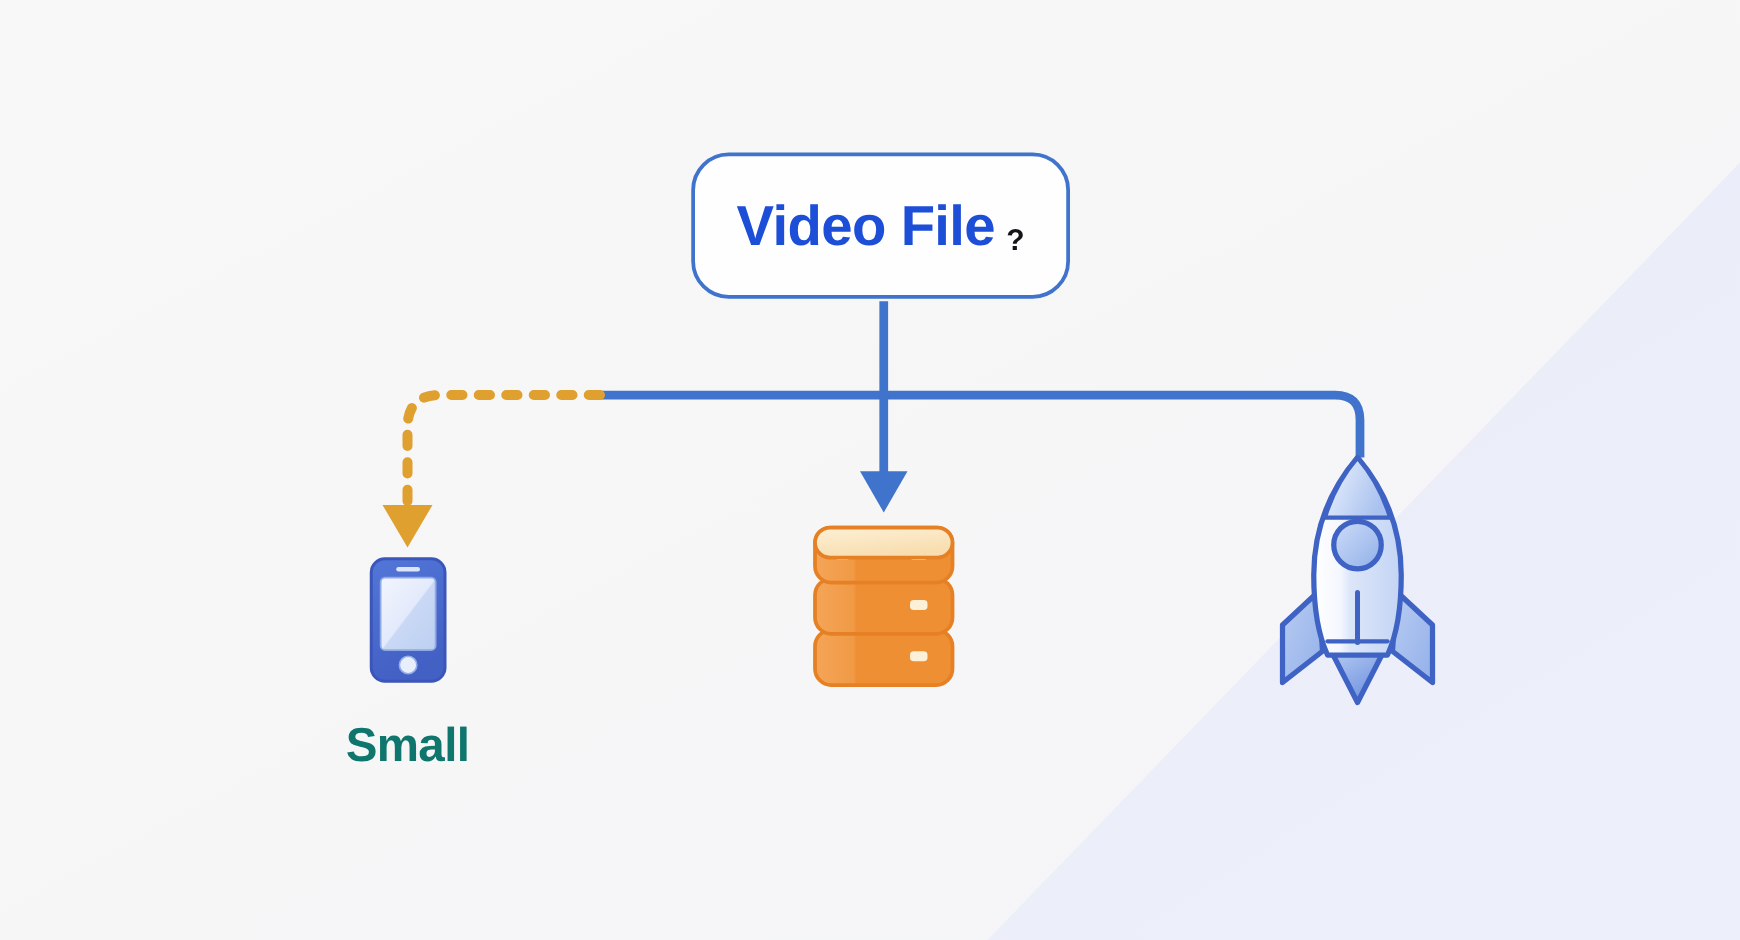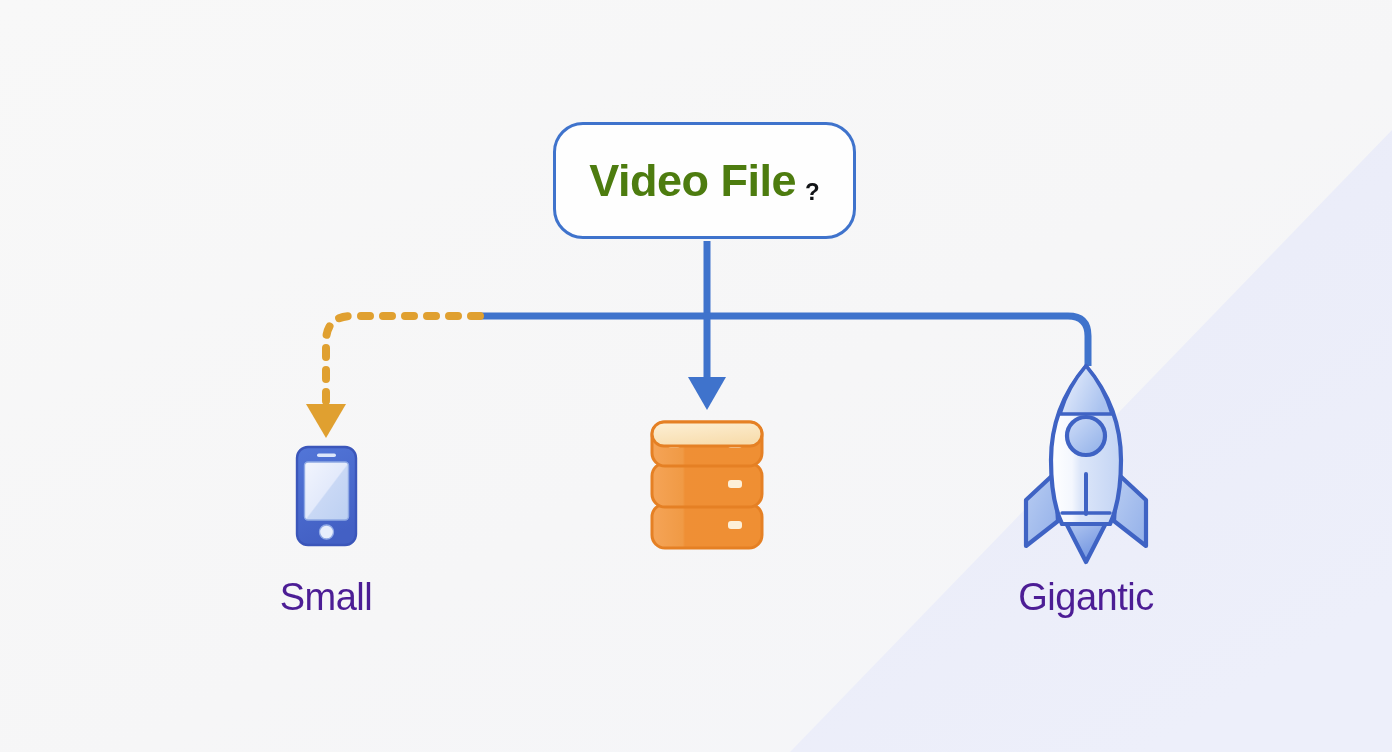--- a/index.html
+++ b/index.html
@@ -29,24 +29,24 @@
   #diagram-svg {
     position: absolute;
     inset: 0;
     width: 1392px;
     height: 752px;
   }
   .node-label {
     position: absolute;
     text-align: center;
     font-family: "Liberation Sans", sans-serif;
-    font-weight: normal;
+    font-weight: bold;
     font-size: 38px;
     letter-spacing: -0.5px;
-    color: #4c1d95;
+    color: #0f766e;
     white-space: nowrap;
     transform: translateX(-50%);
   }
   #title-box {
     position: absolute;
     left: 553px;
     top: 122px;
     width: 303px;
     height: 117px;
     box-sizing: border-box;
@@ -60,21 +60,21 @@
   #title-text-wrap {
     display: flex;
     align-items: baseline;
     justify-content: center;
   }
   #title-main {
     font-family: "Liberation Sans", sans-serif;
     font-weight: bold;
     font-size: 45px;
     letter-spacing: -0.5px;
-    color: #4d7c0f;
+    color: #1d4ed8;
   }
   #title-mark {
     font-family: "Liberation Sans", sans-serif;
     font-weight: bold;
     font-size: 24px;
     color: #121417;
     margin-left: 9px;
     position: relative;
     top: 4px;
   }
@@ -208,15 +208,14 @@
   </svg>
 
   <div id="title-box">
     <div id="title-text-wrap">
       <span id="title-main">Video File</span>
       <span id="title-mark">?</span>
     </div>
   </div>
 
   <div class="node-label" style="left:326px; top:576px;">Small</div>
-  <div class="node-label" style="left:1086px; top:576px;">Gigantic</div>
 
 </div>
 
 </body></html>

